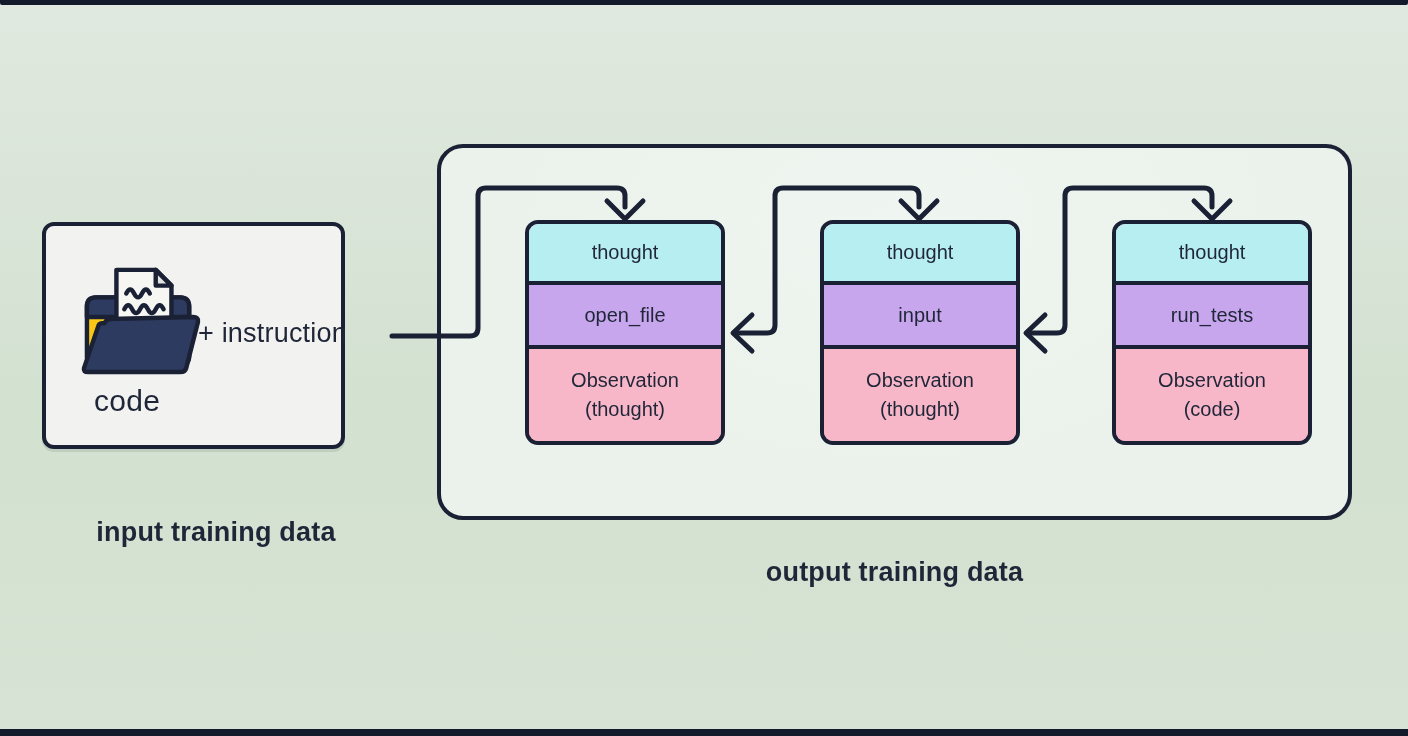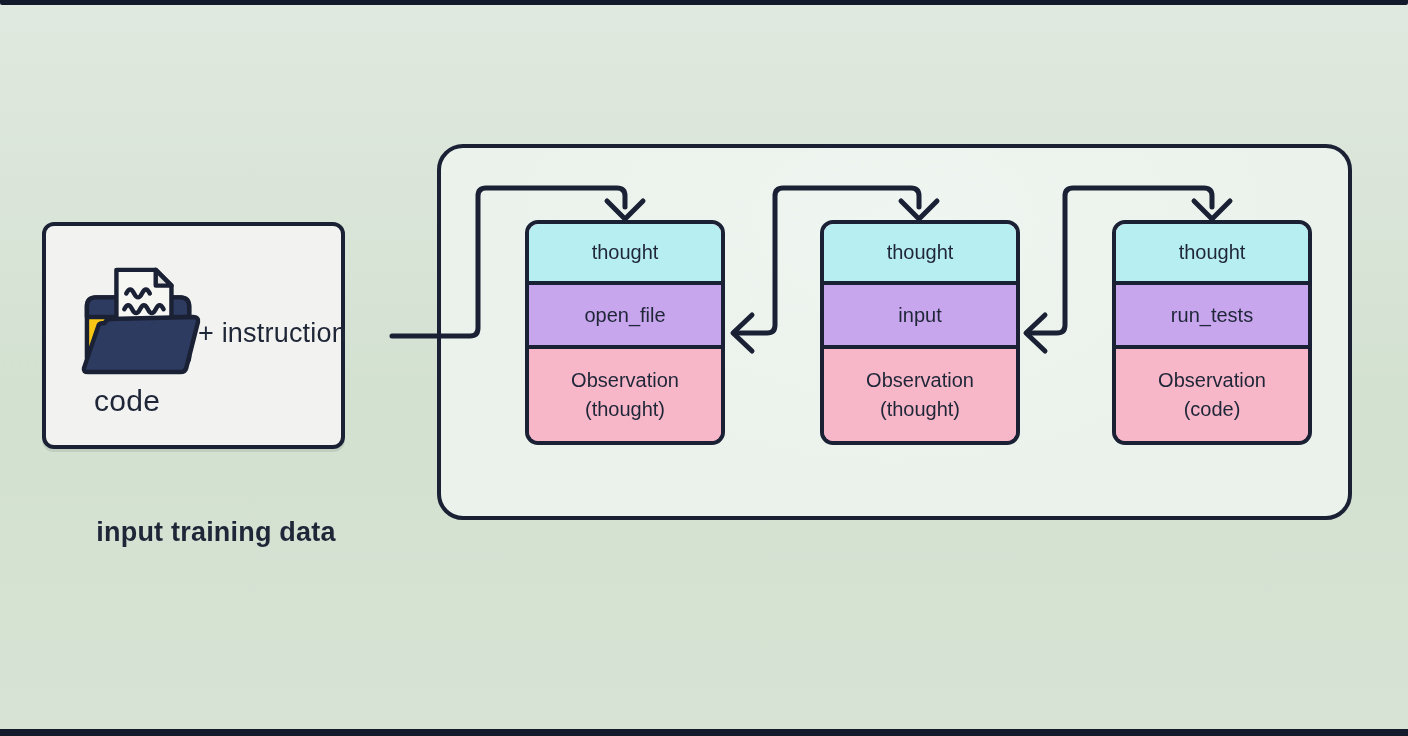--- a/index.html
+++ b/index.html
@@ -179,20 +179,21 @@
         <span>run_tests</span>
       </div>
       <div class="cell observation">
         <span>Observation</span>
         <span>(code)</span>
       </div>
     </div>
 
   </div>
 
+  <div class="caption output-caption">output training data</div>
 
   <svg class="arrows" viewBox="0 0 1408 736" aria-hidden="true">
 
     <g>
       <path d="M392 336 L470 336 Q478 336 478 328 L478 196 Q478 188 486 188 L617 188 Q625 188 625 196 L625 207"></path>
       <path d="M607 201 L625 219 L643 201"></path>
     </g>
 
     <g>
       <path d="M734 333 L767 333 Q775 333 775 325 L775 196 Q775 188 783 188 L911 188 Q919 188 919 196 L919 207"></path>

